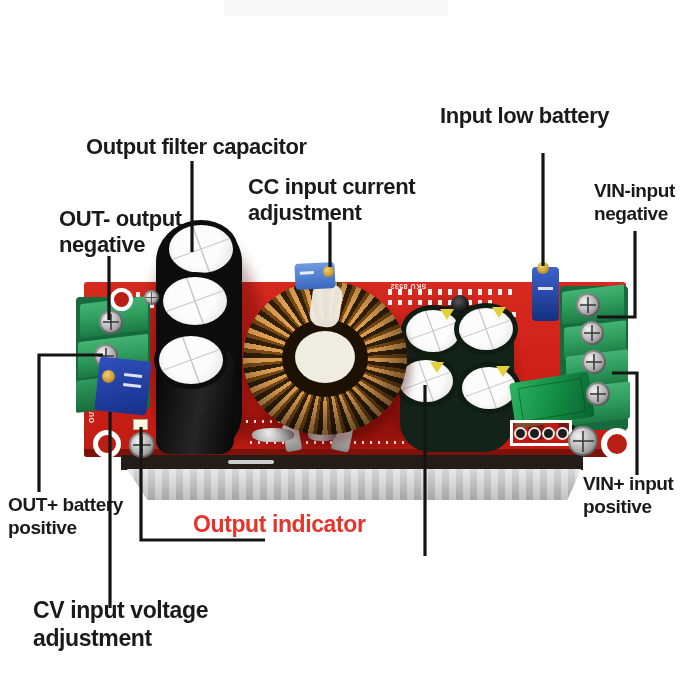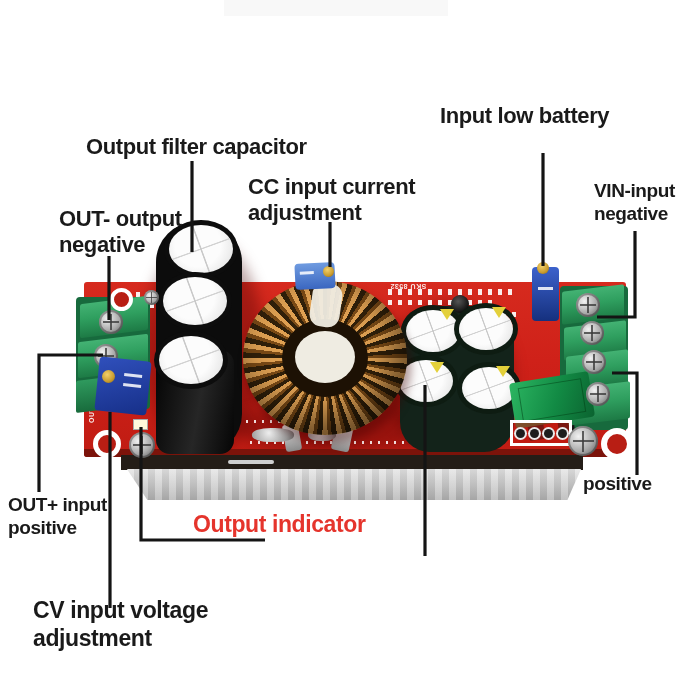--- a/index.html
+++ b/index.html
@@ -236,25 +236,26 @@
   <div class="label" style="left:440px;top:103px;">
     <span>Input low battery</span>
   </div>
 
   <div class="label small" style="left:594px;top:180px;">
     <span>VIN-input</span>
     <span>negative</span>
   </div>
 
   <div class="label small" style="left:8px;top:494px;">
-    <span>OUT+ input</span>
+    <span>OUT+ battery</span>
     <span>positive</span>
   </div>
 
   <div class="label small" style="left:583px;top:473px;">
+    <span>VIN+ input</span>
     <span>positive</span>
   </div>
 
   <div class="label red" style="left:193px;top:511px;">
     <span>Output indicator</span>
   </div>
 
   <div class="label" style="left:33px;top:597px;font-size:23px;">
     <span>CV input voltage</span>
     <span>adjustment</span>

